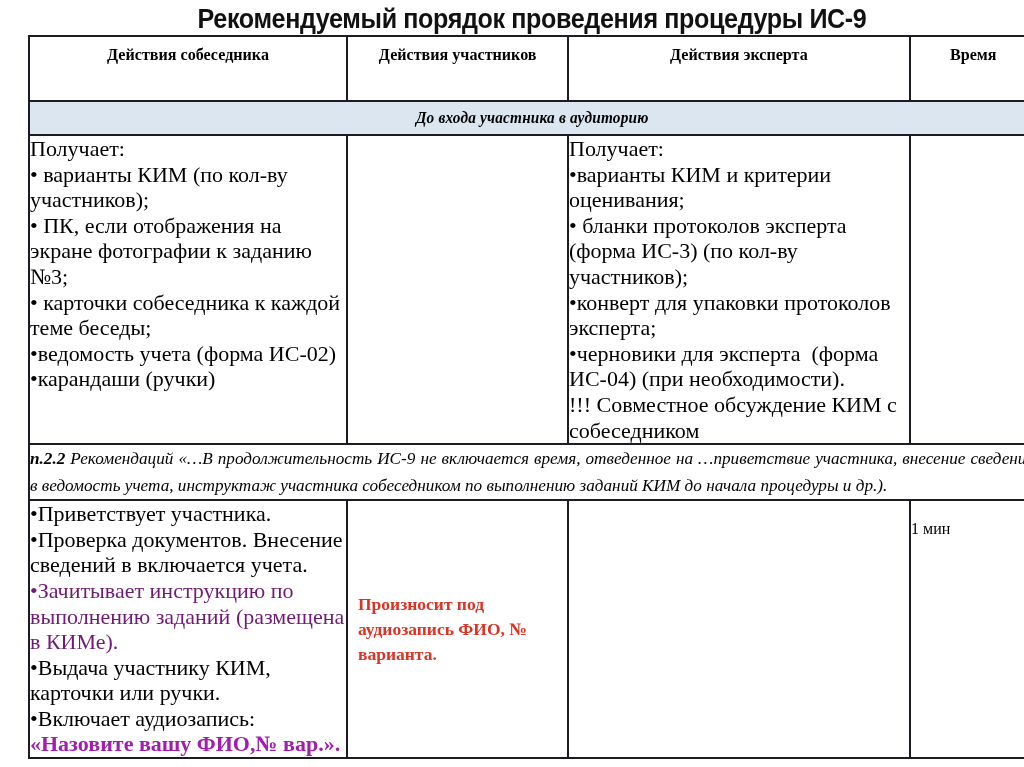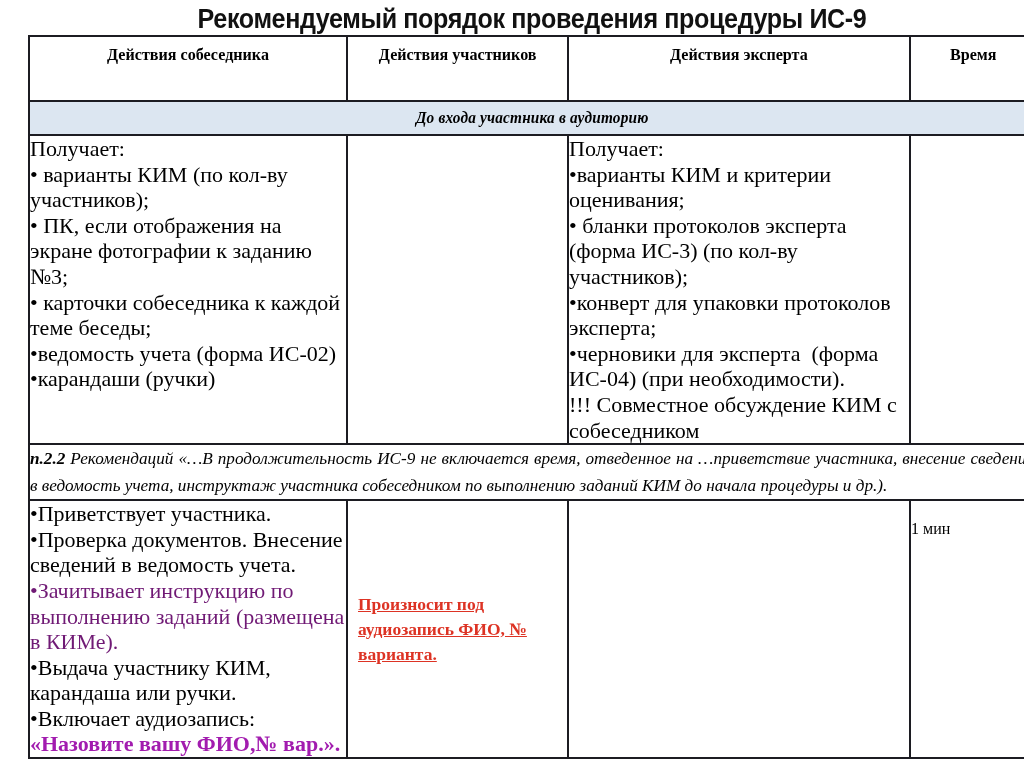--- a/index.html
+++ b/index.html
@@ -131,21 +131,20 @@
     font-style: italic;
   }
 
   
   .participant-red {
     font-weight: bold;
     color: #dd3324;
     font-size: 17.5px;
     line-height: 25px;
     padding: 0 10px;
-    text-decoration: underline;
   }
   .mid-anchor {
     height: 100%;
     display: flex;
     align-items: center;
   }
 
   
   .time-cell {
     font-size: 16px;
@@ -223,23 +222,23 @@
         <td colspan="4" class="quote-cell">
           <span class="lead">п.2.2</span>
           <span>Рекомендаций «…В продолжительность ИС-9 не включается время, отведенное на …приветствие участника, внесение сведений в ведомость учета, инструктаж участника собеседником по выполнению заданий КИМ до начала процедуры и др.).</span>
         </td>
       </tr>
 
       <tr class="last-row">
         <td class="cell-body">
           <div>
               <p>•Приветствует участника.</p>
-              <p>•Проверка документов. Внесение сведений в ведомость учета.</p>
+              <p>•Проверка документов. Внесение сведений в включается учета.</p>
               <p class="red">•Зачитывает инструкцию по выполнению заданий (размещена в КИМе).</p>
-              <p>•Выдача участнику КИМ, карандаша или ручки.</p>
+              <p>•Выдача участнику КИМ, карточки или ручки.</p>
               <p>•Включает аудиозапись:</p>
               <p class="redbold">«Назовите вашу ФИО,№ вар.».</p>
             </div>
         </td>
         <td>
           <div class="mid-anchor">
             <div class="participant-red">Произносит под аудиозапись ФИО, № варианта.</div>
           </div>
         </td>
         <td class="cell-body">

